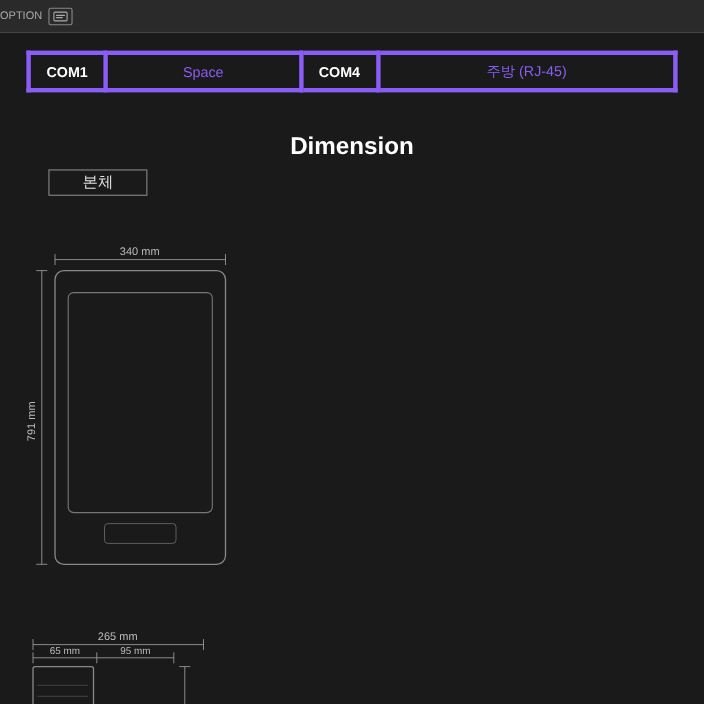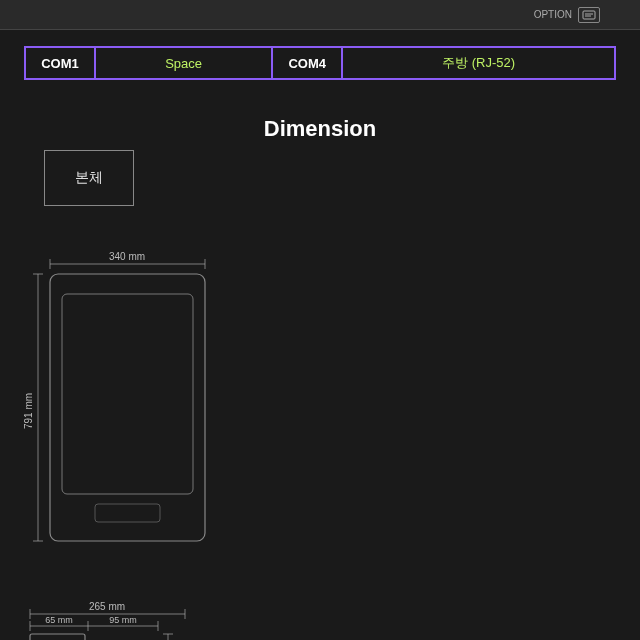--- a/index.html
+++ b/index.html
@@ -10,21 +10,21 @@
       width: 640px;
       min-height: 640px;
       overflow-x: hidden;
     }
 
     .top-section {
       background-color: #2a2a2a;
       border-bottom: 1px solid #444;
       padding: 8px 0;
       display: flex;
-      justify-content: flex-end;
+      justify-content: flex-start;
       align-items: center;
       padding-right: 40px;
       height: 30px;
     }
 
     .option-label {
       font-size: 10px;
       color: #aaa;
       margin-right: 6px;
     }
@@ -46,55 +46,55 @@
     }
 
     .com-table {
       width: 100%;
       border-collapse: collapse;
       border: 1px solid #555;
       font-size: 13px;
     }
 
     .com-table td {
-      border: 2px solid #8b5cf6;
+      border: 4px solid #8b5cf6;
       padding: 6px 14px;
       text-align: center;
       color: #ddd;
     }
 
     .com-table td.com-label {
       font-weight: bold;
       color: #fff;
       background-color: transparent;
       width: 70px;
     }
 
     .com-table td.value-cell {
-      color: #bef264;
+      color: #8b5cf6;
     }
 
     
     .dimension-section {
       padding: 20px 24px 10px;
       text-align: center;
     }
 
     .dimension-title {
       font-size: 22px;
       font-weight: bold;
       color: #fff;
       margin-bottom: 8px;
     }
 
     
     .body-label-box {
       display: inline-block;
       border: 1px solid #888;
-      padding: 18px 30px;
+      padding: 2px 30px;
       color: #e0e0e0;
       font-size: 14px;
       margin-bottom: 20px;
       background: transparent;
     }
 
     
     .diagram-area {
       display: flex;
       justify-content: flex-start;
@@ -136,21 +136,21 @@
   </div>
 </div>
 
 <div class="com-table-section">
   <table class="com-table">
     <tbody>
       <tr>
         <td class="com-label">COM1</td>
         <td class="value-cell">Space</td>
         <td class="com-label">COM4</td>
-        <td class="value-cell">주방 (RJ-52)</td>
+        <td class="value-cell">주방 (RJ-45)</td>
       </tr>
     </tbody>
   </table>
 </div>
 
 <div class="dimension-section">
   <div class="dimension-title">Dimension</div>
   <div style="text-align:left; padding-left: 20px;">
     <div class="body-label-box">본체</div>
   </div>

